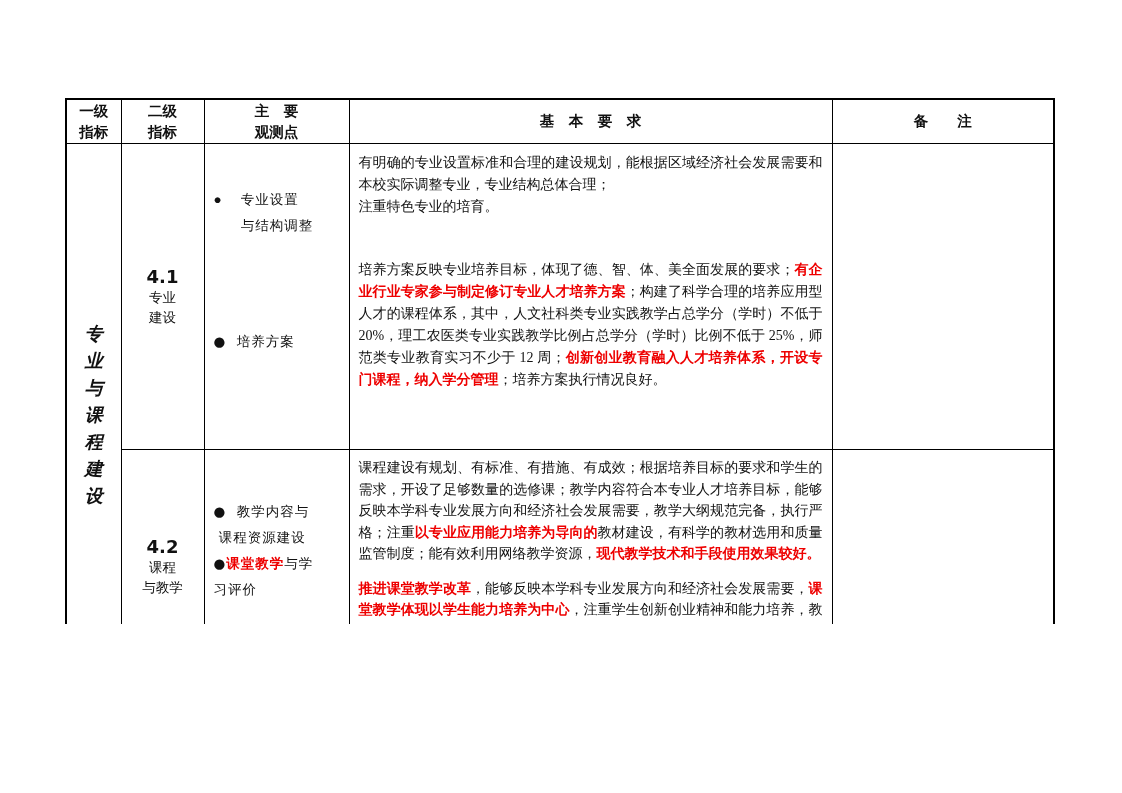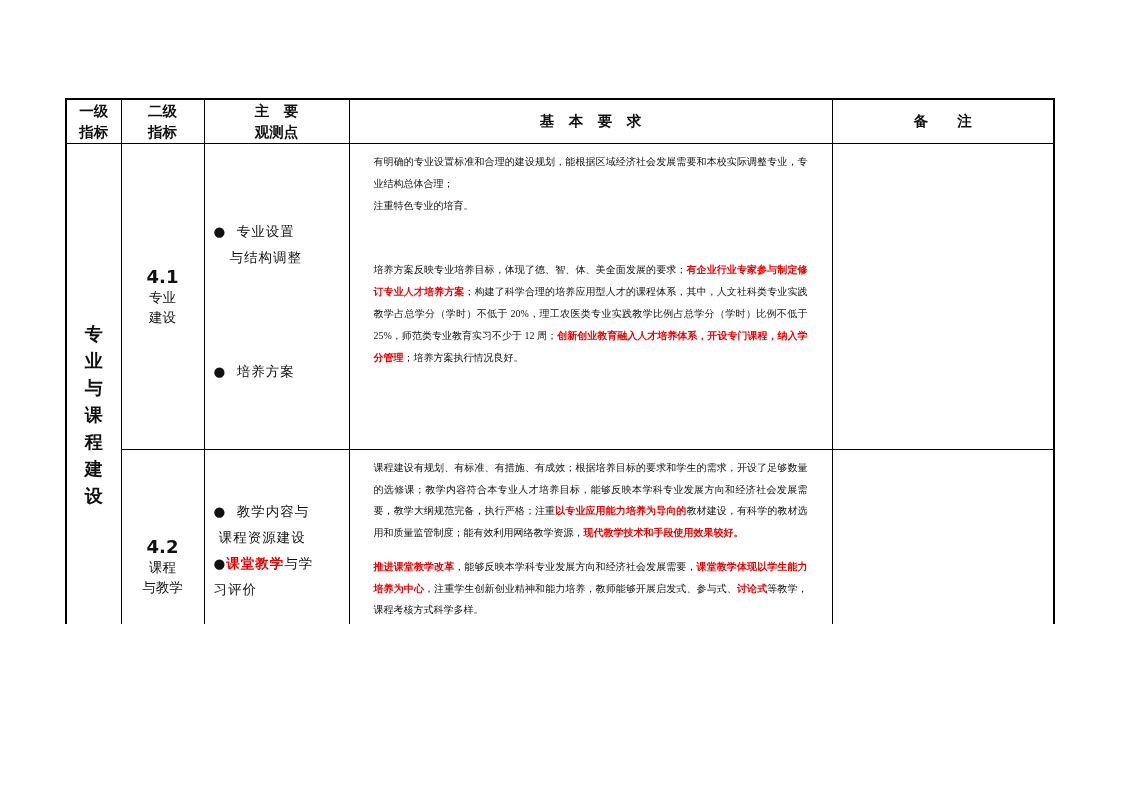--- a/index.html
+++ b/index.html
@@ -12,33 +12,33 @@
     position:absolute;left:65px;top:98px;width:988px;
     border-collapse:collapse;table-layout:fixed;
     border:2px solid #000;
   }
   .doc-table th,.doc-table td{border:1px solid #000;padding:0;}
   .doc-table th{
     font-weight:bold;font-size:14.5px;line-height:21px;
     text-align:center;vertical-align:middle;white-space:pre-line;height:43px;
   }
   tr.row-a{height:306px;} tr.row-b{height:236px;}
-  td.level1{text-align:center;vertical-align:middle;}
+  td.level1{text-align:center;vertical-align:middle;font-style:italic;}
   .vtext{
     display:inline-block;width:1.1em;word-break:break-all;
     font-weight:bold;font-size:18px;line-height:27px;text-align:center;
   }
   td.level2{text-align:center;vertical-align:middle;font-size:13.5px;}
   .l2num{font-weight:bold;font-size:18px;line-height:20px;}
   .l2name{white-space:pre-line;line-height:20px;}
   td.obs{vertical-align:top;font-size:13.5px;padding:0 5px 0 9px;}
   .obs-item{white-space:pre-wrap;line-height:26px;letter-spacing:1px;}
-  .obs-a1{margin-top:74px;} .obs-a2{margin-top:88px;}
+  .obs-a1{margin-top:44px;font-family:Liberation Mono, monospace;} .obs-a2{margin-top:88px;}
   .obs-b1{margin-top:48px;} .obs-b2{}
-  td.req{vertical-align:top;padding:7px 24px;font-size:10px;text-align:justify;}
+  td.req{vertical-align:top;padding:7px 9px;font-size:14px;text-align:justify;}
   .req-a .para{line-height:22px;} .req-b .para{line-height:21.5px;}
   .req-a .gap{margin-top:42px;font-family:Liberation Serif, serif;} .req-b .gap{margin-top:13px;}
   .red-bold{color:var(--red);font-weight:bold;}
   td.remarks{vertical-align:top;}
   .page-number{
     position:absolute;left:0;right:0;top:708px;text-align:center;
     font-size:13px;color:var(--ink);
   }
 </style>
 </head>

